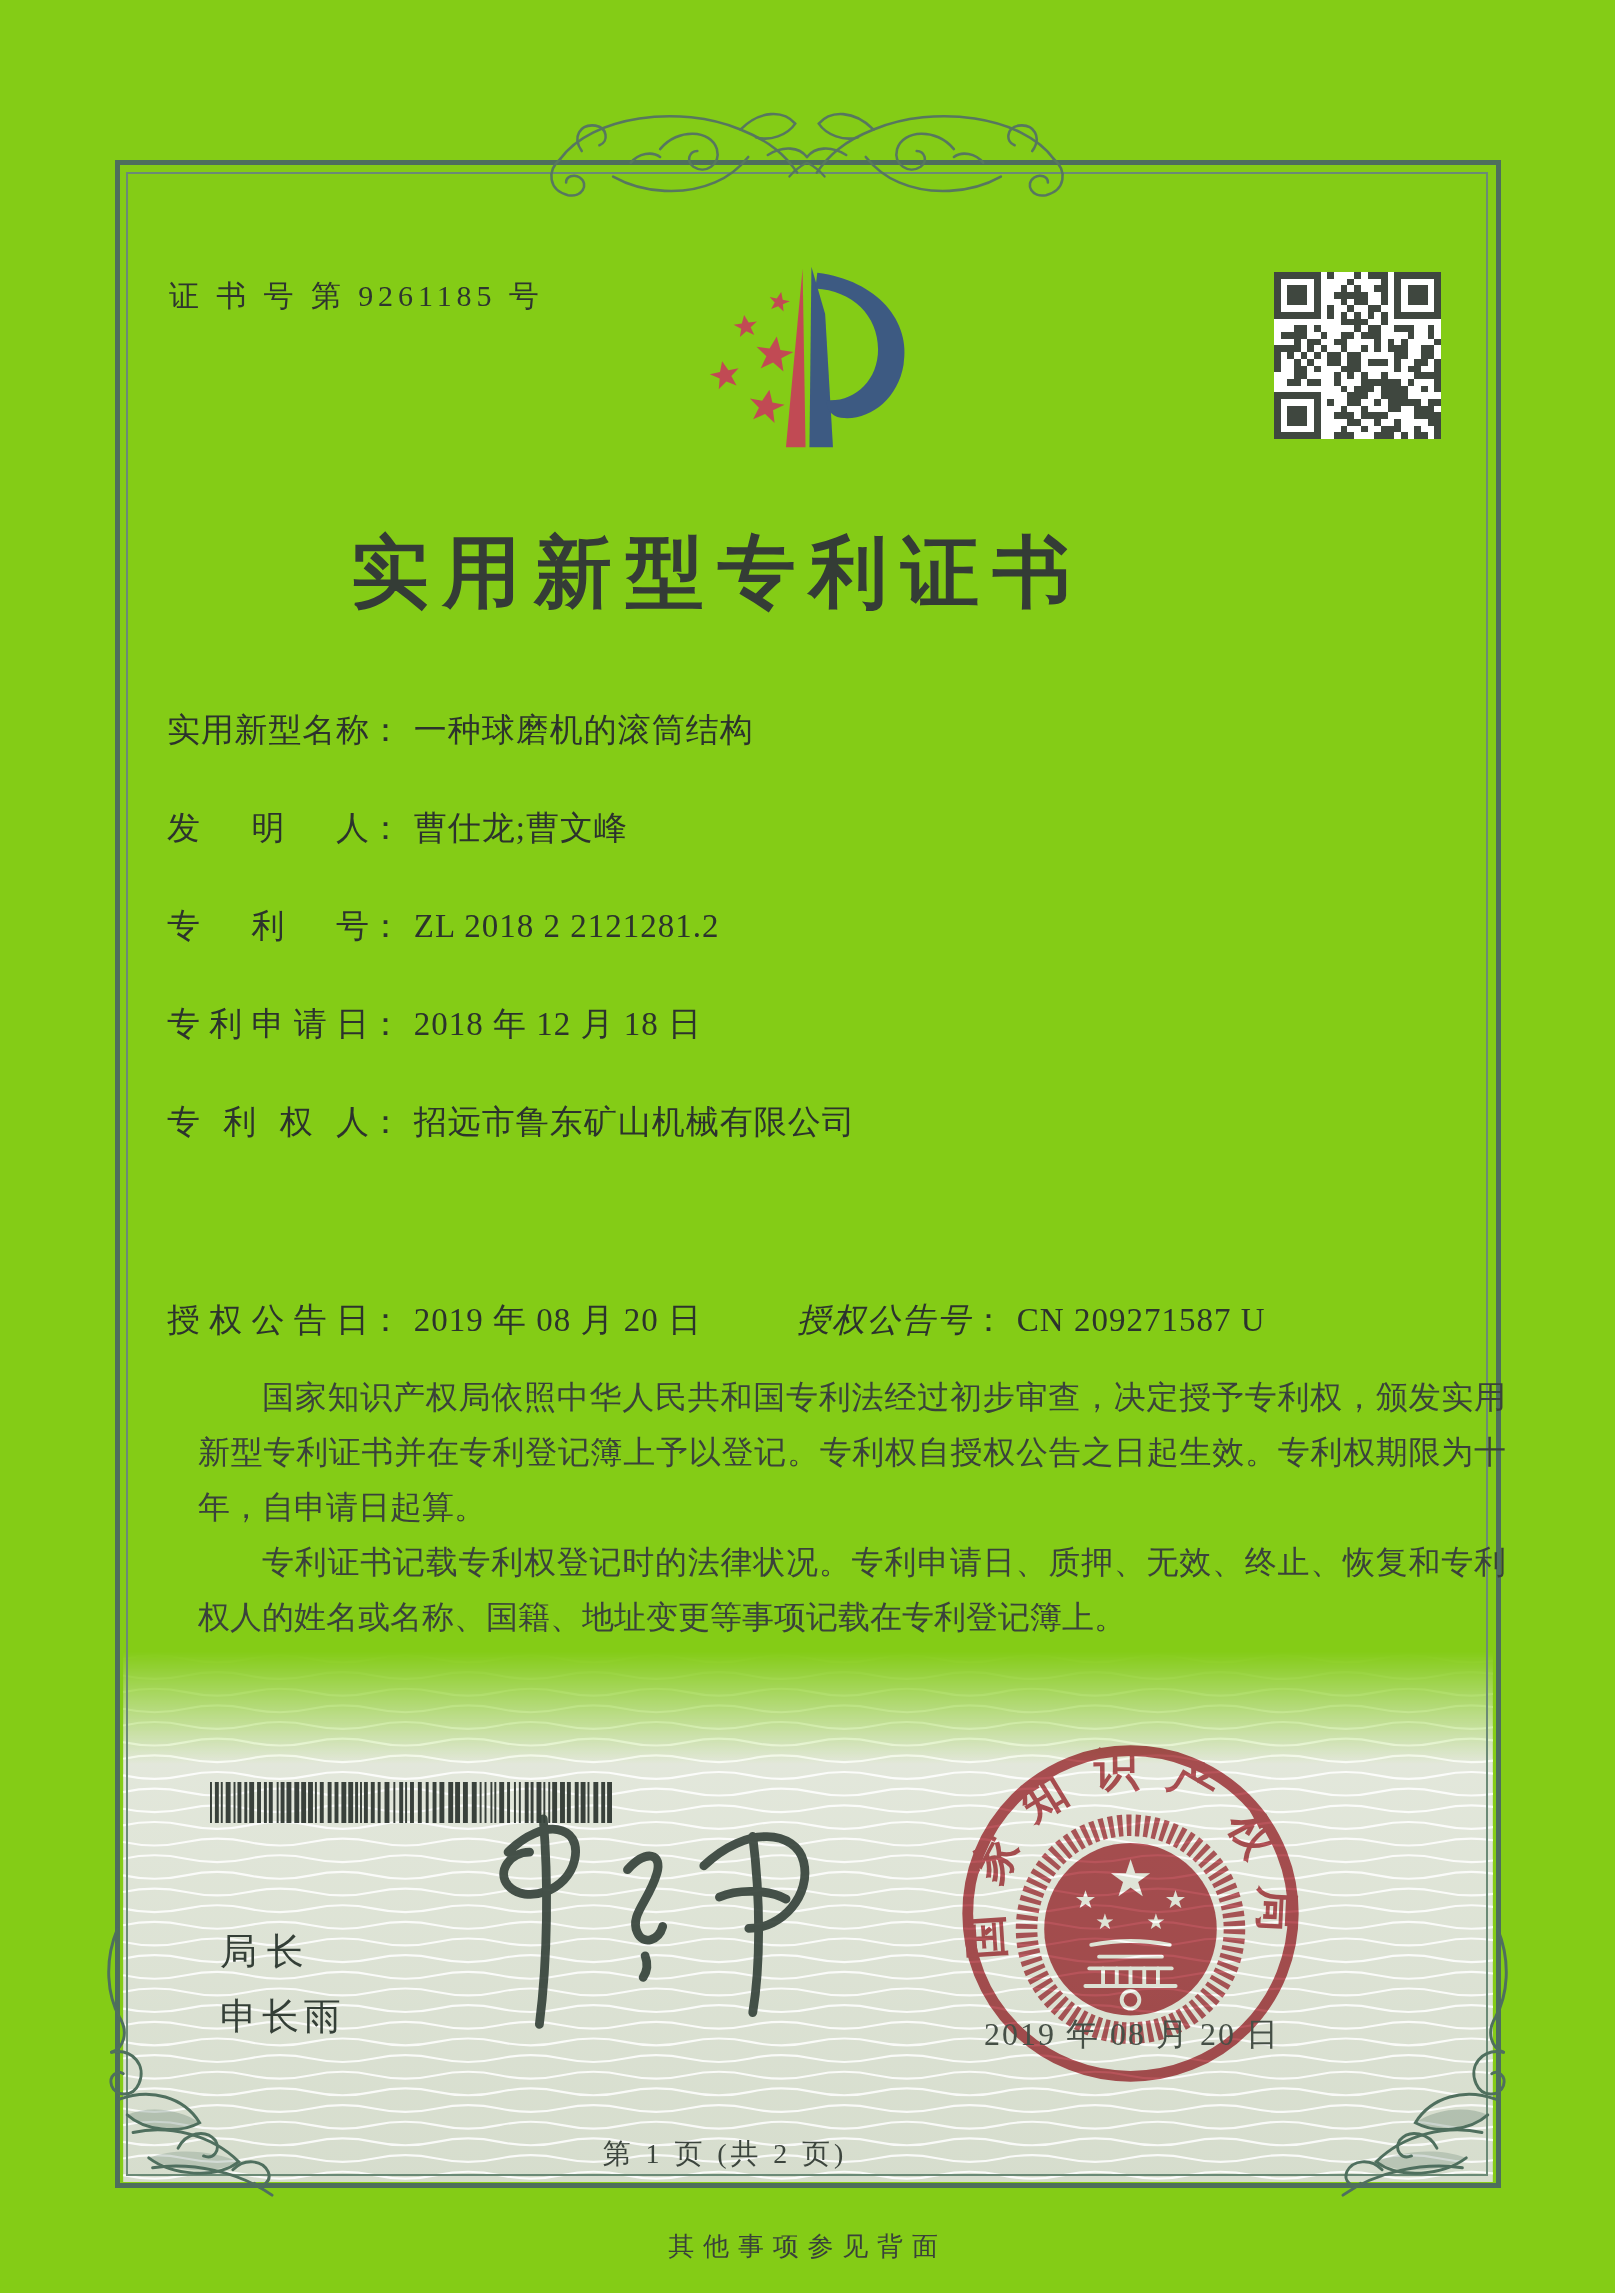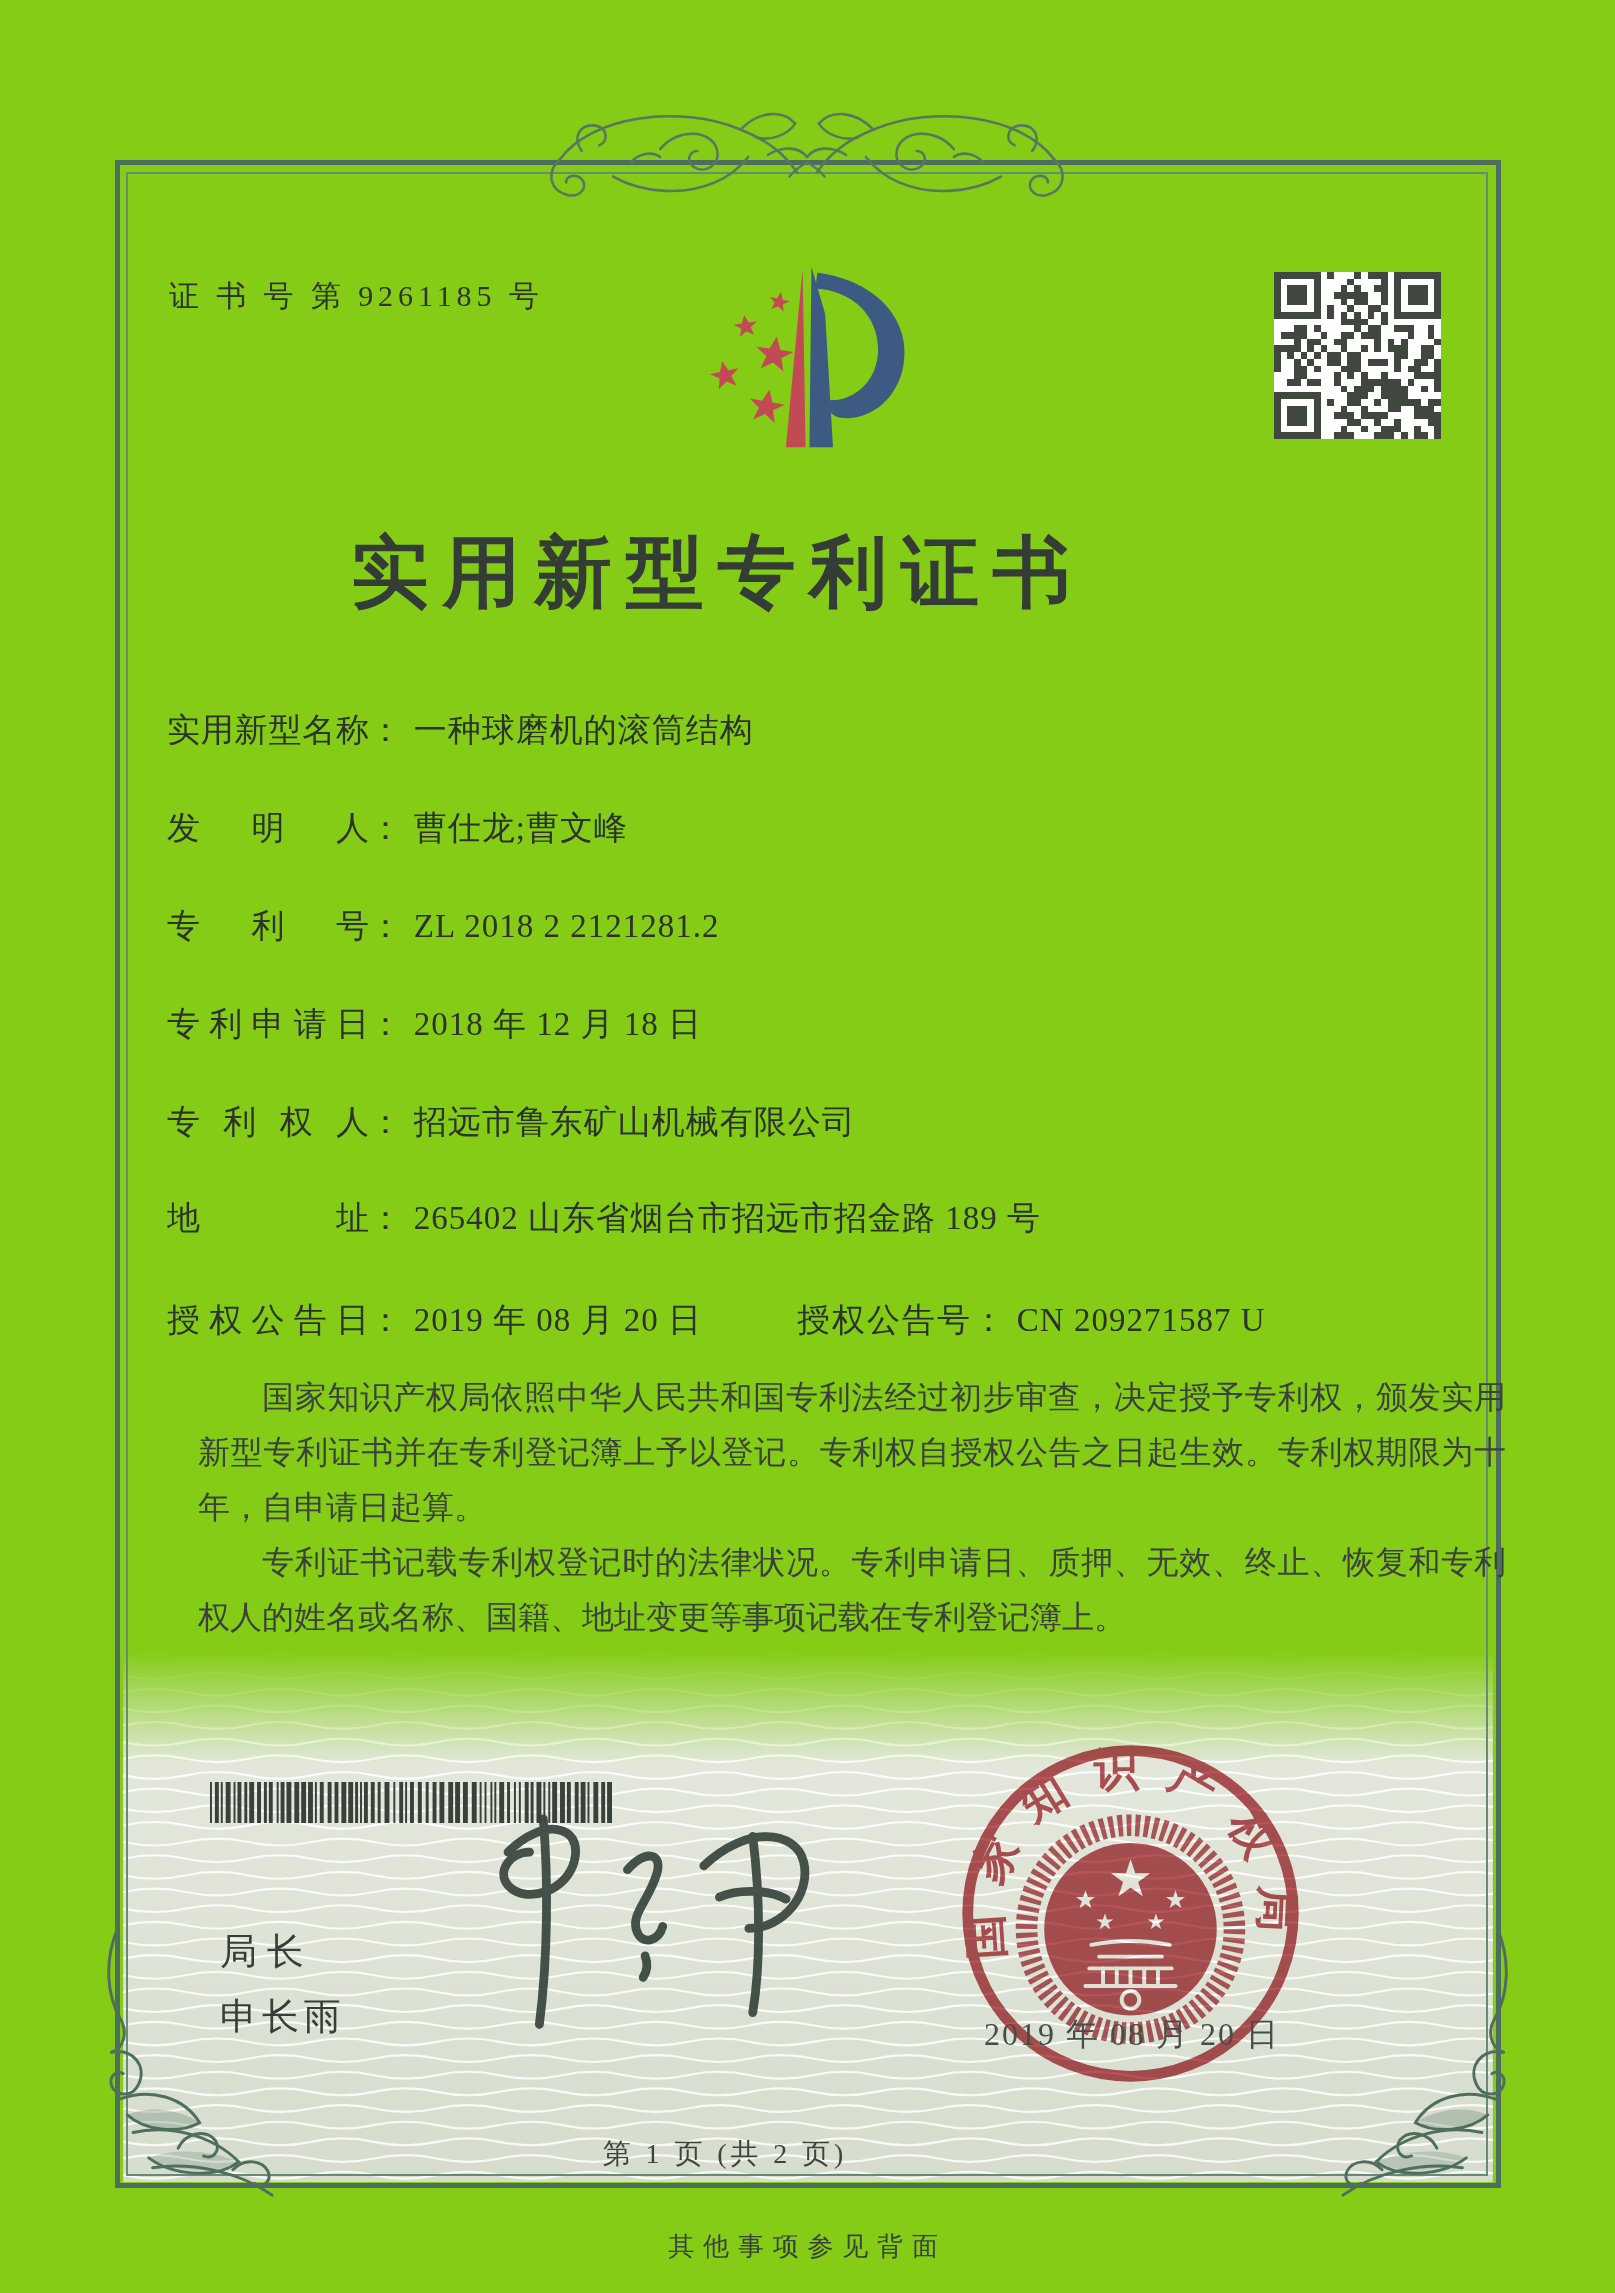--- a/index.html
+++ b/index.html
@@ -29,21 +29,21 @@
   .qr{position:absolute;left:1274px;top:272px;width:167px;height:167px;}
 
   .title{position:absolute;left:0;top:521px;width:1435px;text-align:center;
     font-size:78px;font-weight:bold;letter-spacing:13.7px;color:#343c36;}
 
   .field-row{position:absolute;left:167px;width:1304px;font-size:33px;color:#2c332d;white-space:nowrap;}
   .flabel{display:inline-block;width:202px;text-align:justify;text-align-last:justify;vertical-align:bottom;}
   .colon{display:inline-block;margin-right:11.8px;}
   .fvalue{letter-spacing:1px;}
   .second-pair{position:absolute;left:630px;top:0;}
-  .second-pair .flabel2{letter-spacing:2px;}
+  .second-pair .flabel2{letter-spacing:2px;font-style:italic;}
 
   .paragraphs{position:absolute;left:165px;top:1370px;width:1308px;font-size:32px;
     line-height:55px;color:var(--ink-soft);text-align:justify;margin-left:33px;}
   .paragraphs p{text-indent:2em;}
 
   .wave-band{position:absolute;left:123px;top:1651px;width:1370px;height:531px;
     -webkit-mask-image:linear-gradient(180deg,transparent 0,#000 113px);
     mask-image:linear-gradient(180deg,transparent 0,#000 113px);}
 
   .barcode{position:absolute;left:210px;top:1782px;width:402px;height:41px;}
@@ -408,23 +408,20 @@
   </div>
   <div class="field-row" style="top:904px">
     <span class="flabel">专利号</span><span class="colon">：</span><span class="fvalue">ZL 2018 2 2121281.2</span>
   </div>
   <div class="field-row" style="top:1002px">
     <span class="flabel">专利申请日</span><span class="colon">：</span><span class="fvalue">2018 年 12 月 18 日</span>
   </div>
   <div class="field-row" style="top:1100px">
     <span class="flabel">专利权人</span><span class="colon">：</span><span class="fvalue">招远市鲁东矿山机械有限公司</span>
   </div>
-  <div class="field-row" style="top:1196px">
-    <span class="flabel">地址</span><span class="colon">：</span><span class="fvalue">265402 山东省烟台市招远市招金路 189 号</span>
-  </div>
   <div class="field-row" style="top:1298px">
     <span class="flabel">授权公告日</span><span class="colon">：</span><span class="fvalue">2019 年 08 月 20 日</span>
     <span class="second-pair">
       <span class="flabel2">授权公告号</span><span class="colon">：</span><span class="fvalue">CN 209271587 U</span>
     </span>
   </div>
 
   <div class="paragraphs">
     <p>国家知识产权局依照中华人民共和国专利法经过初步审查，决定授予专利权，颁发实用新型专利证书并在专利登记簿上予以登记。专利权自授权公告之日起生效。专利权期限为十年，自申请日起算。</p>
     <p>专利证书记载专利权登记时的法律状况。专利申请日、质押、无效、终止、恢复和专利权人的姓名或名称、国籍、地址变更等事项记载在专利登记簿上。</p>

